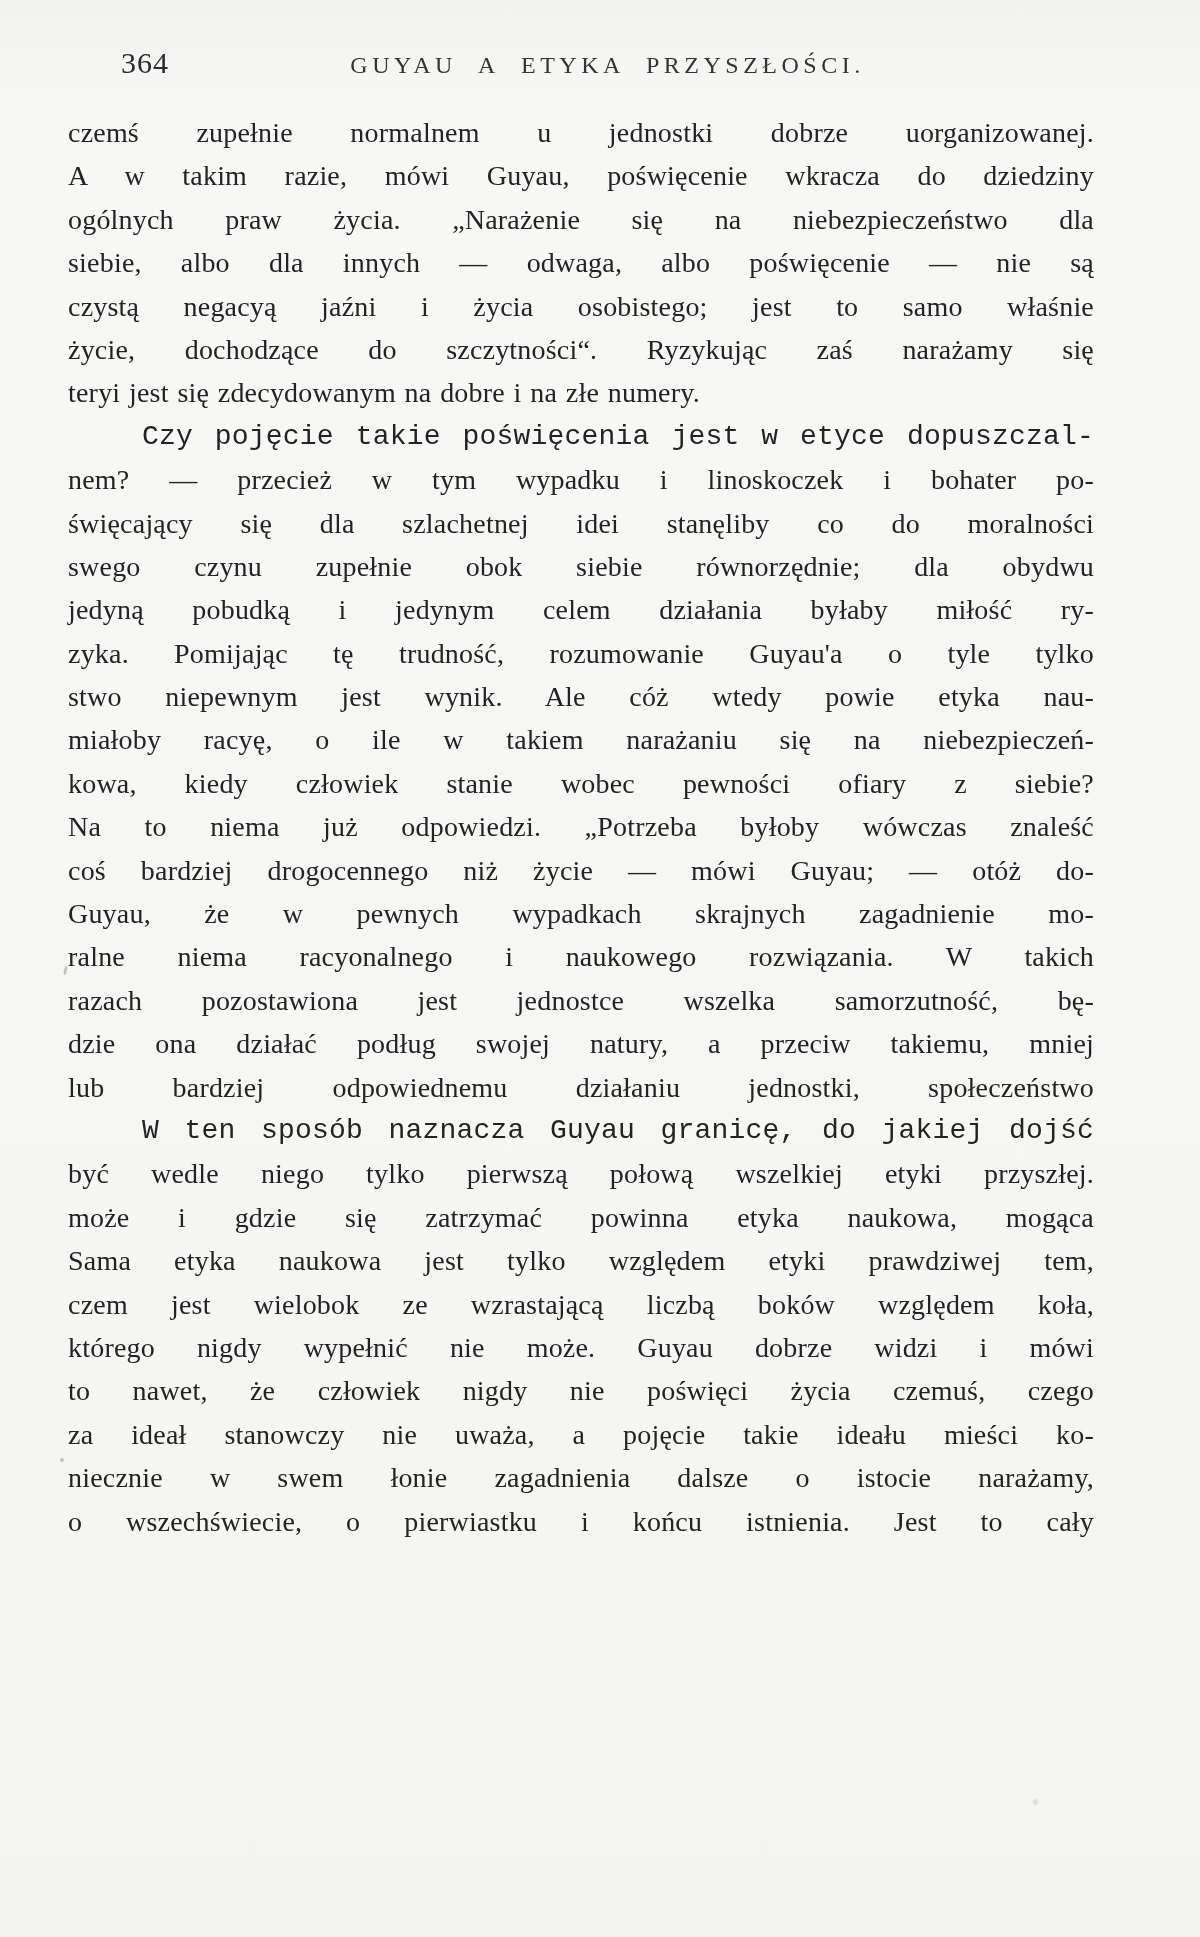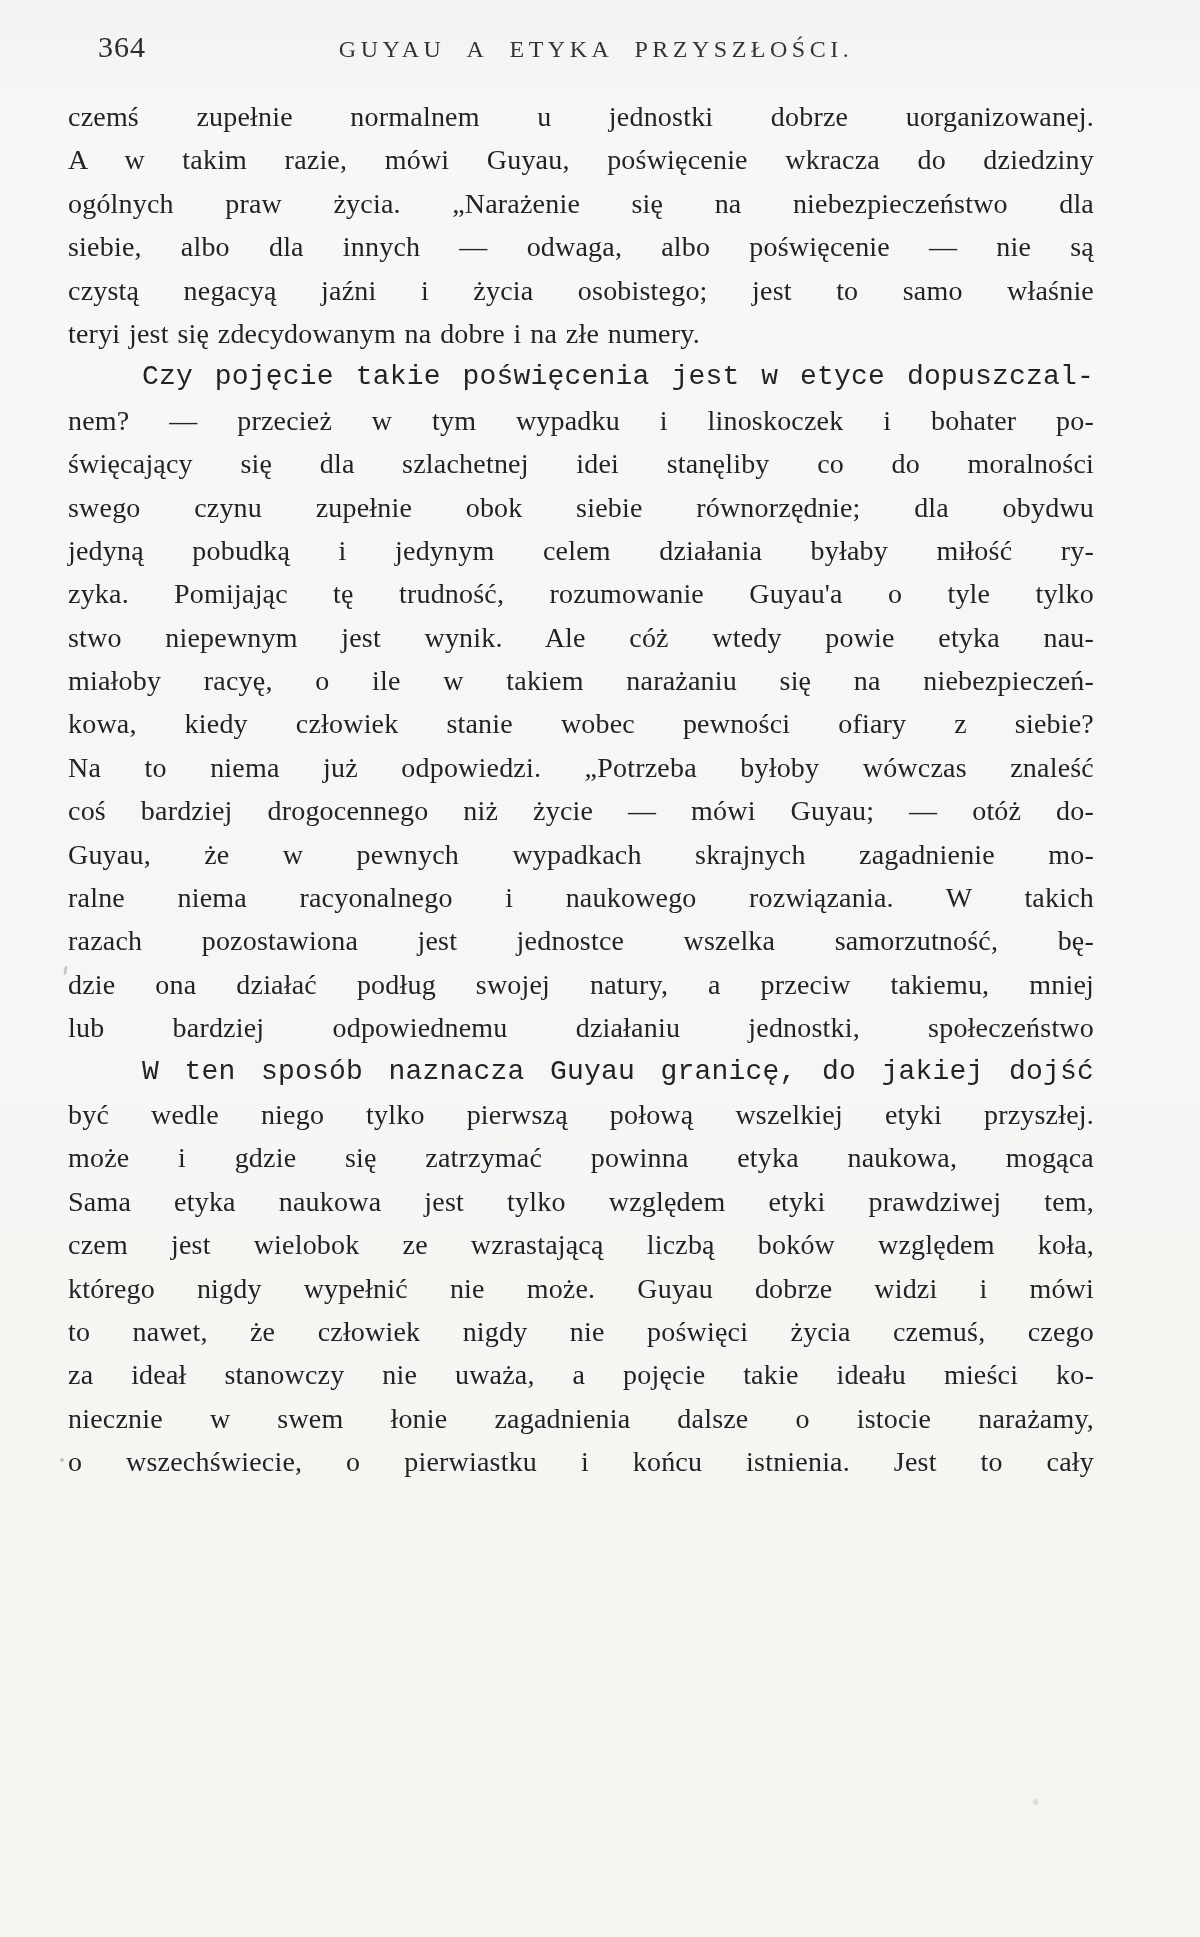--- a/index.html
+++ b/index.html
@@ -13,21 +13,22 @@
     height: 1937px;
     margin: 0 auto;
     background: linear-gradient(180deg, #f2f2f0 0%, #f7f7f5 6%, #f6f6f4 55%, #f4f4f1 100%);
     color: #242424;
     overflow: hidden;
   }
   .page-header {
     display: grid;
     grid-template-columns: 1fr auto 1fr;
     align-items: baseline;
-    padding: 30px 106px 0 98px;
+    padding: 46px 106px 0 98px;
+    margin-left: 23px;
   }
   .page-number {
     justify-self: start;
     font-size: 30px;
     letter-spacing: 1px;
     color: #2b2b2b;
   }
   .running-title {
     justify-self: center;
     font-size: 24px;
@@ -71,20 +72,21 @@
     <span class="running-title">GUYAU A ETYKA PRZYSZŁOŚCI.</span>
     <span></span>
   </header>
 
   <main class="page-body">
       <div class="line">czemś zupełnie normalnem u jednostki dobrze uorganizowanej.</div>
       <div class="line">A w takim razie, mówi Guyau, poświęcenie wkracza do dziedziny</div>
       <div class="line">ogólnych praw życia. „Narażenie się na niebezpieczeństwo dla</div>
       <div class="line">siebie, albo dla innych — odwaga, albo poświęcenie — nie są</div>
       <div class="line">czystą negacyą jaźni i życia osobistego; jest to samo właśnie</div>
+      <div class="line">życie, dochodzące do szczytności“. Ryzykując zaś narażamy się</div>
       <div class="line end">teryi jest się zdecydowanym na dobre i na złe numery.</div>
       <div class="line indent">Czy pojęcie takie poświęcenia jest w etyce dopuszczal-</div>
       <div class="line">nem? — przecież w tym wypadku i linoskoczek i bohater po-</div>
       <div class="line">święcający się dla szlachetnej idei stanęliby co do moralności</div>
       <div class="line">swego czynu zupełnie obok siebie równorzędnie; dla obydwu</div>
       <div class="line">jedyną pobudką i jedynym celem działania byłaby miłość ry-</div>
       <div class="line">zyka. Pomijając tę trudność, rozumowanie Guyau'a o tyle tylko</div>
       <div class="line">stwo niepewnym jest wynik. Ale cóż wtedy powie etyka nau-</div>
       <div class="line">miałoby racyę, o ile w takiem narażaniu się na niebezpieczeń-</div>
       <div class="line">kowa, kiedy człowiek stanie wobec pewności ofiary z siebie?</div>

